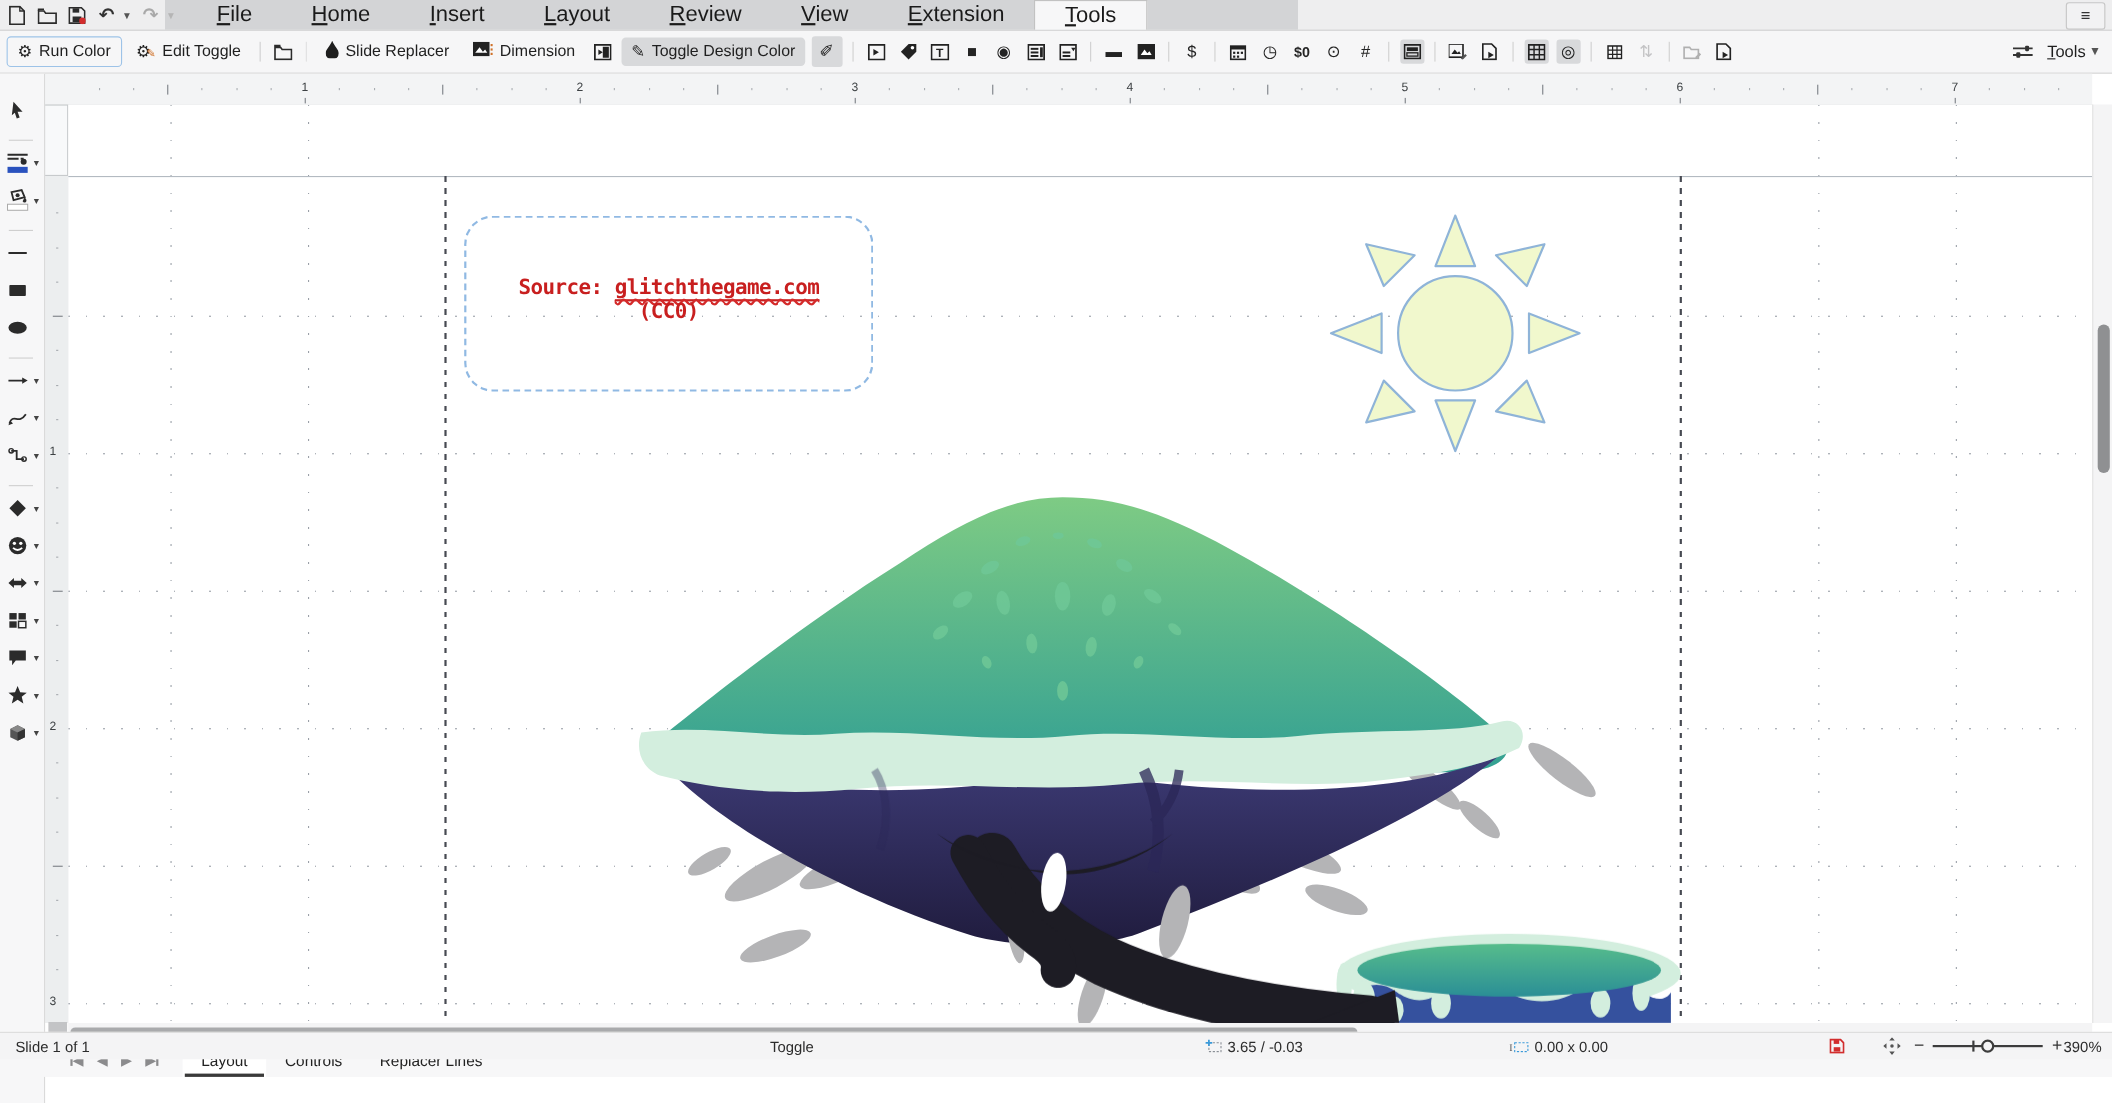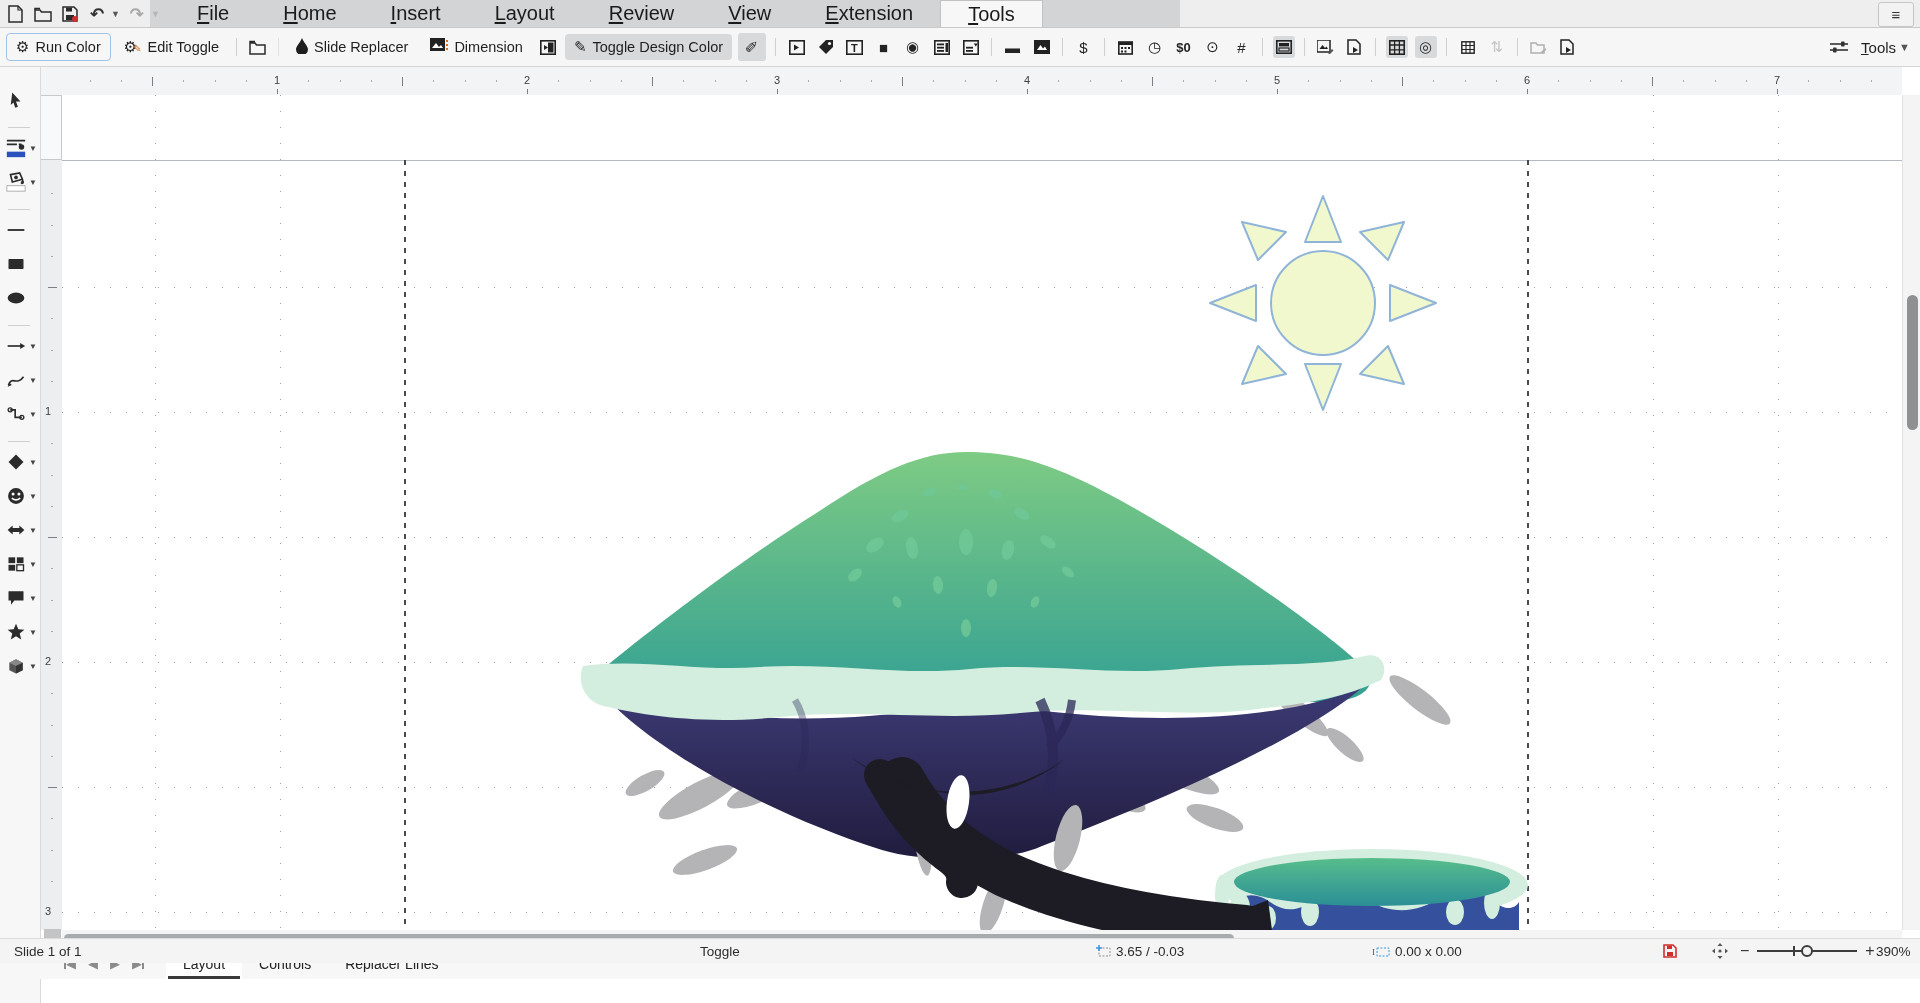--- a/index.html
+++ b/index.html
@@ -693,20 +693,24 @@
 
       <g style="stroke:var(--trunk)" fill="none" stroke-linecap="round">
         <path d="M 902,780 C 925,822 960,852 1005,874 C 1070,904 1150,920 1245,928" stroke-width="46"></path>
         <path d="M 880,775 C 898,808 915,832 945,855 C 958,864 964,872 962,882" stroke-width="32"></path>
       </g>
       <path style="fill:var(--trunk)" d="M 852,758 C 905,800 1002,806 1066,758 L 1066,758 C 1024,792 976,800 940,792 C 910,786 878,776 852,758 Z"></path>
       <ellipse cx="958" cy="802" rx="11" ry="27" transform="rotate(8 958 802)" fill="#ffffff"></ellipse>
       <path style="fill:var(--trunk)" d="M 1192,930 L 1272,930 L 1268,900 Z"></path>
     </svg>
 
+    <div class="srcbox">
+      <span><span>Source: </span><span class="srclink"><span class="wv">glitchthegame.com</span></span></span><br>
+      <span>(CC0)</span>
+    </div>
   </div>
 
   <div class="vscroll">
       <div class="vthumb"></div>
     </div>
   <div class="hscroll">
       <div class="hthumb"></div>
     </div>
   <div class="scorner"></div>
 

